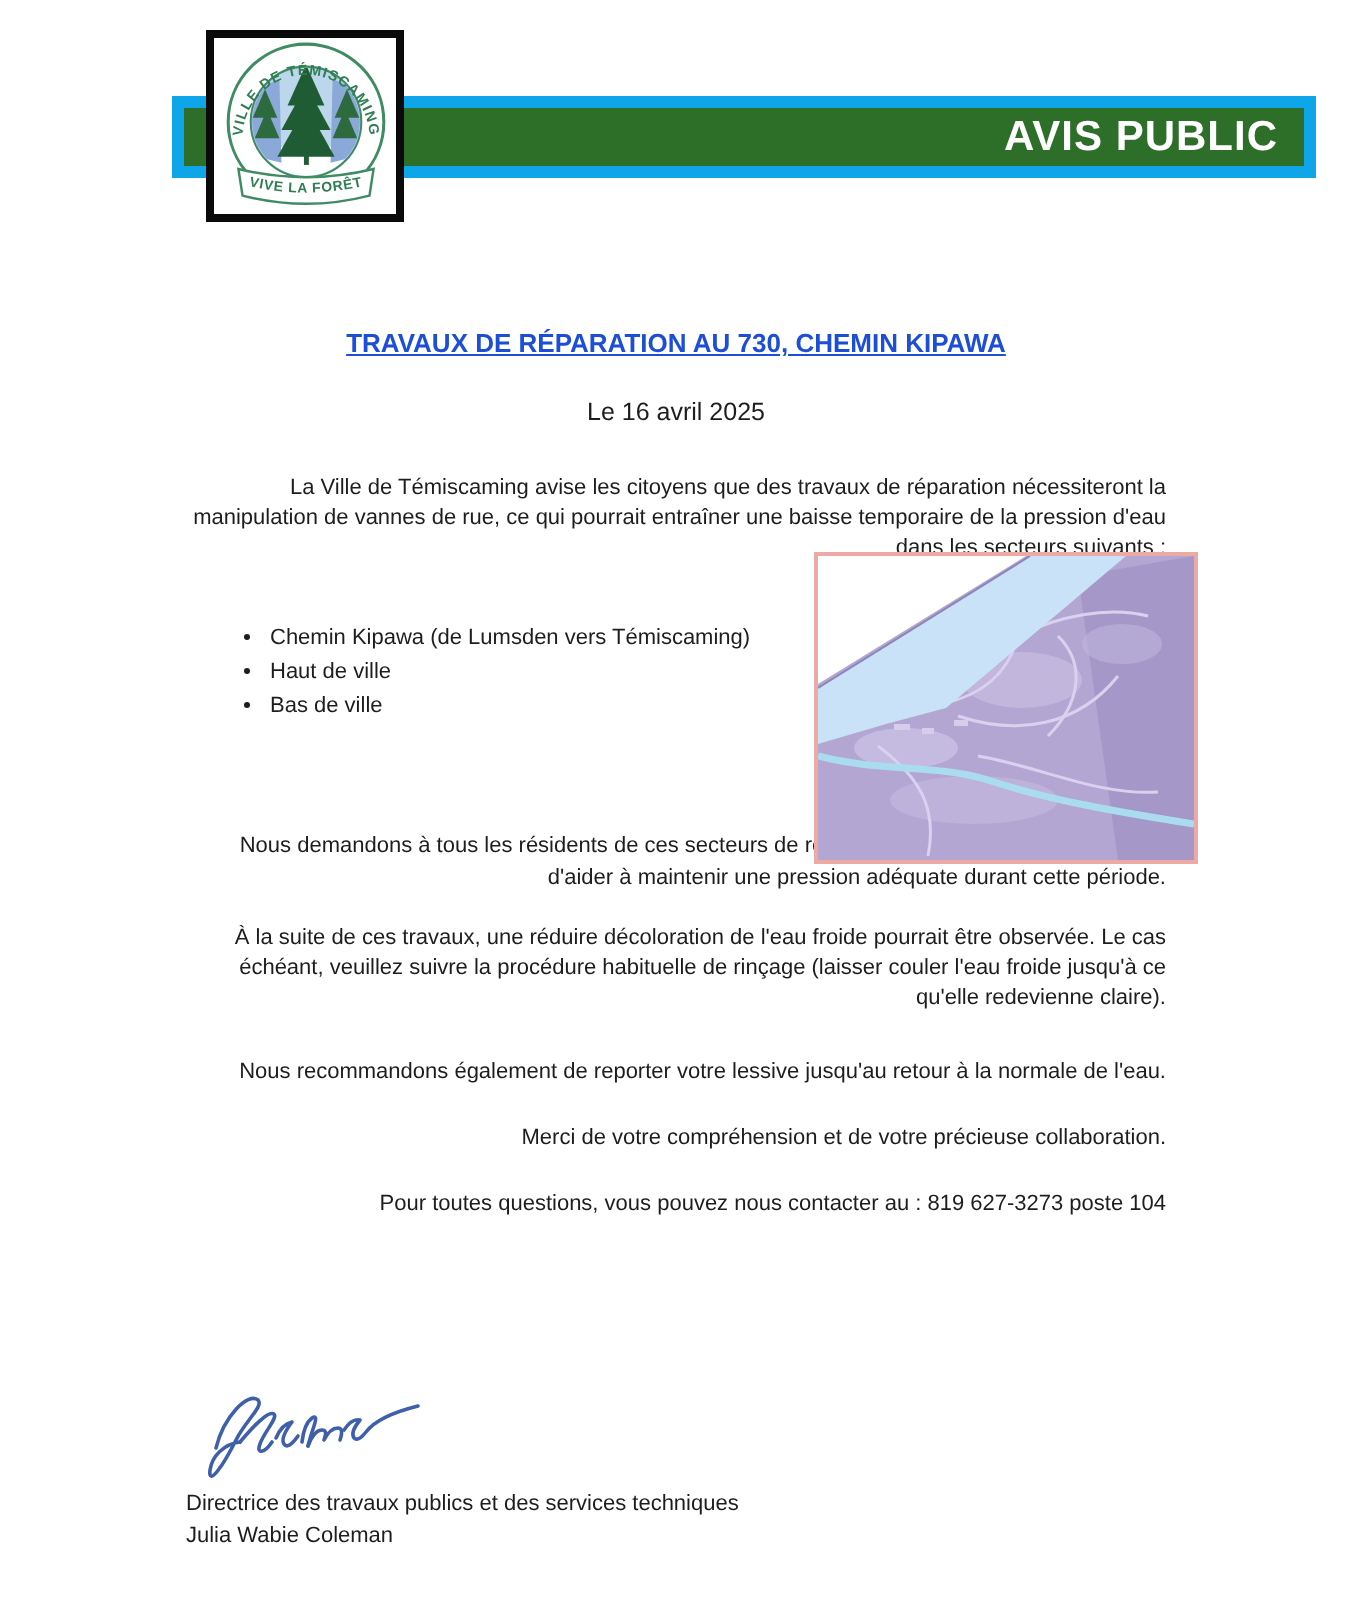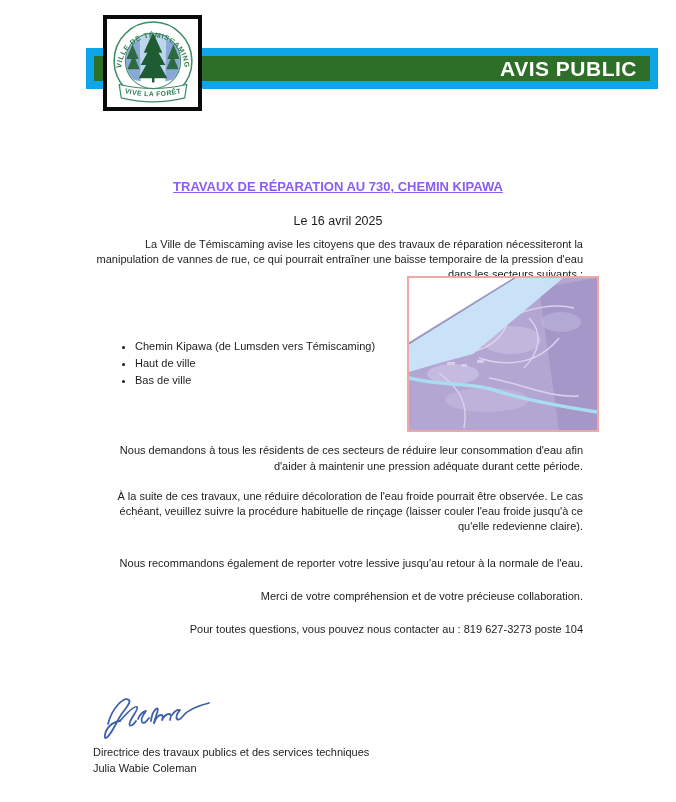--- a/index.html
+++ b/index.html
@@ -4,37 +4,37 @@
 <style>
   * { margin:0; padding:0; box-sizing:border-box; }
   html,body { background:#ffffff; }
   .page {
     position:relative; width:676px; height:802px; background:#ffffff;
     font-family:"Liberation Sans", sans-serif; color:#1d1d1d; overflow:hidden;
   }
   
   .band {
     position:absolute; left:86px; top:48px; width:572px; height:41px;
-    background:#2d6e28; border:8px solid #0ea5e9;
+    background:#2d6e28; border:6px solid #0ea5e9;
     display:flex; align-items:center; justify-content:flex-end; padding-right:13px;
   }
   .band span { color:#ffffff; font-weight:bold; font-size:21px; letter-spacing:0.5px; }
   .logo-box {
     position:absolute; left:103px; top:15px; width:99px; height:96px;
     background:#ffffff; border:4px solid #0a0a0a; z-index:2;
     display:flex; align-items:center; justify-content:center;
   }
   
   .title-block { position:absolute; left:0; top:164px; width:676px; text-align:center; }
-  .doc-title { font-size:13px; font-weight:bold; text-decoration:underline; color:#8b5cf6;margin-top:15px; }
+  .doc-title { font-size:13px; font-weight:bold; text-decoration:underline; color:#1d4ed8; }
   .doc-date  { font-size:12.5px; margin-top:20px; }
   
   .content { position:absolute; left:93px; top:237px; width:490px; font-size:11px; line-height:15px; }
   .content p { margin:0;text-align:right; }
-  ul.sectors { margin-top:57px; padding-left:42px; list-style:disc; }
+  ul.sectors { margin-top:30px; padding-left:42px; list-style:disc; }
   ul.sectors li { margin-bottom:2px; }
   p.bold-notice { margin-top:55px !important; font-weight:normal; line-height:15.5px; }
   p.para-rincage { margin-top:15px !important; }
   p.para-lessive { margin-top:22px !important;padding-left:16px; }
   p.para-merci   { margin-top:18px !important; }
   p.para-contact { margin-top:18px !important; }
   
   .map {
     position:absolute; left:407px; top:276px; width:192px; height:156px;
     border:2px solid #eda9a4; background:#fff;

